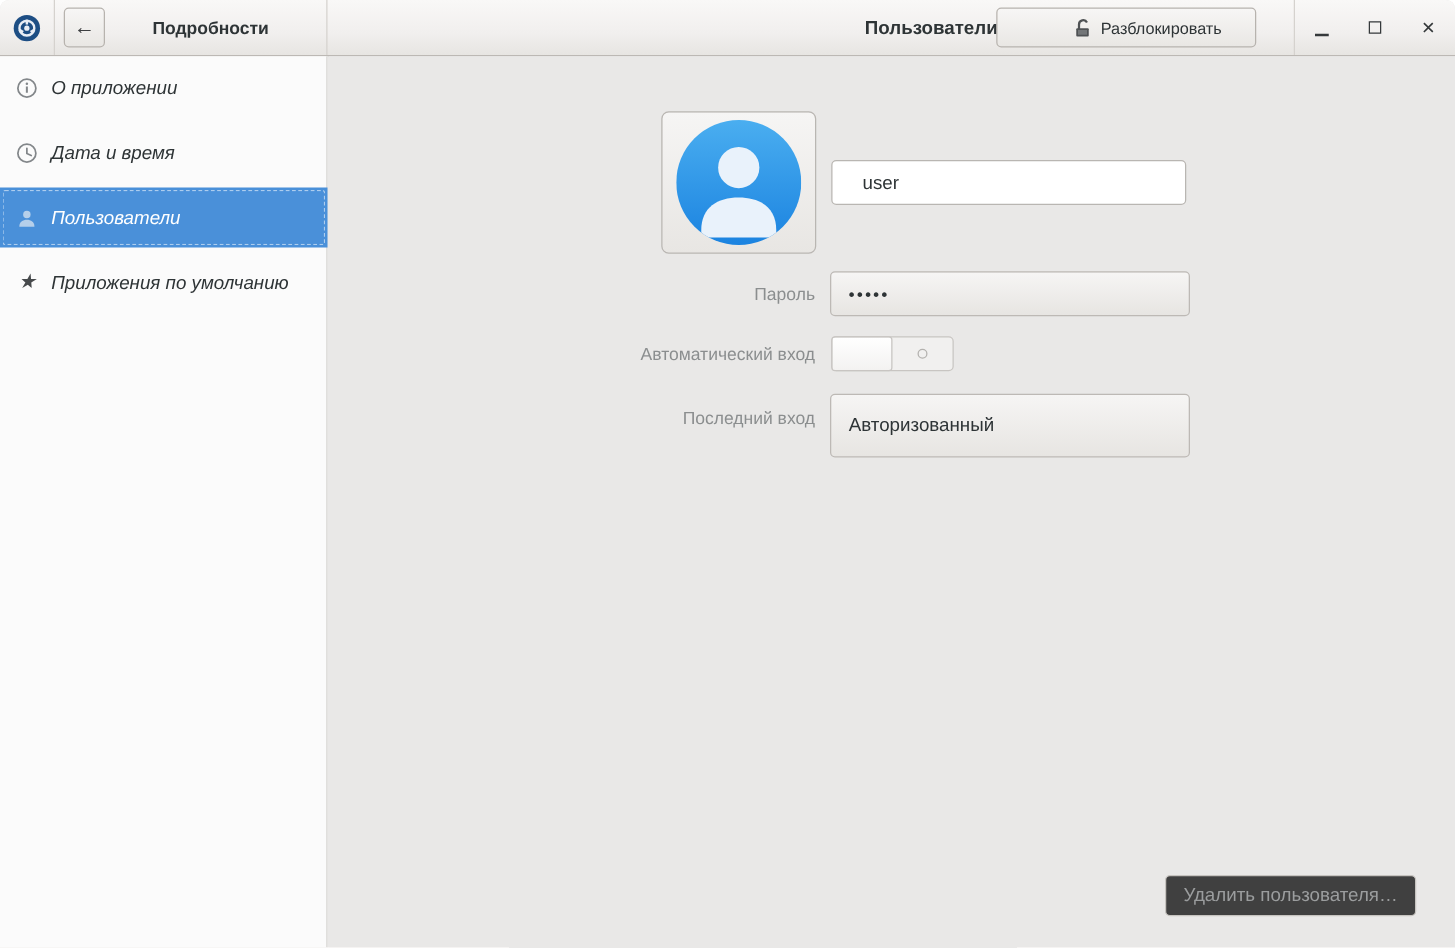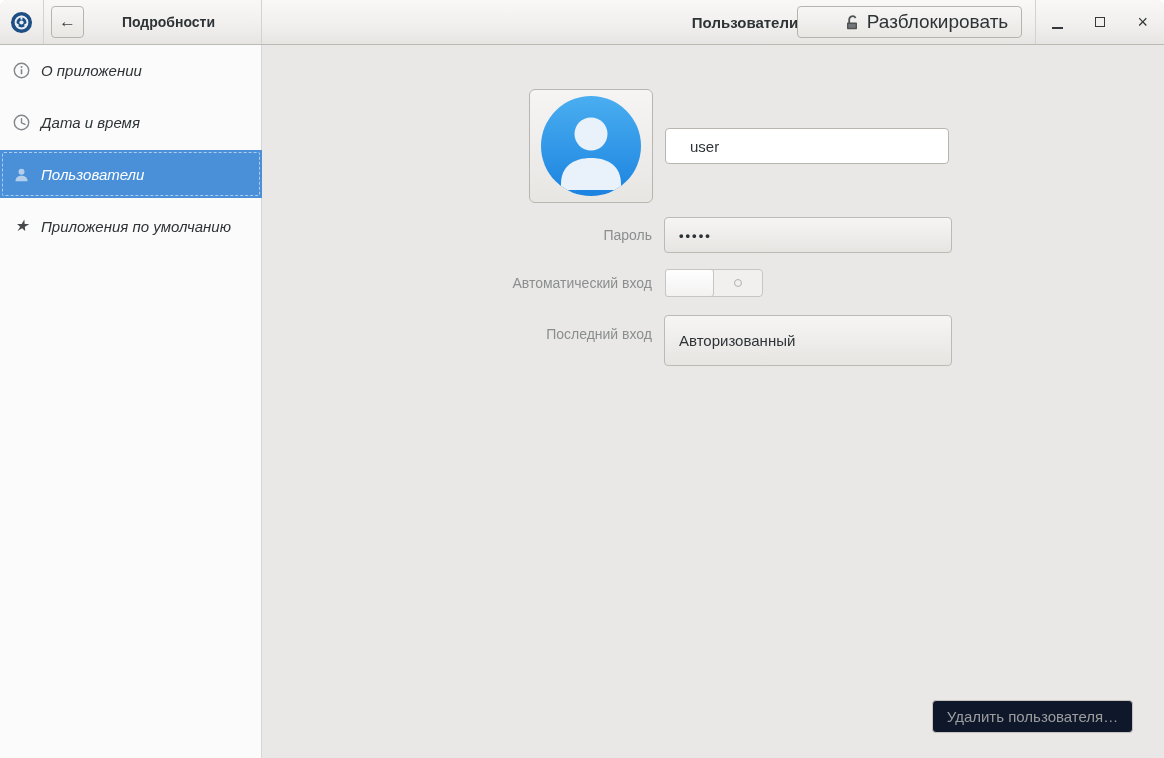--- a/index.html
+++ b/index.html
@@ -31,25 +31,25 @@
   .hb-left-title {
     flex:1; text-align:center; font-weight:bold; font-size:14px; color:#2e3436;
     padding-right:8px;
   }
   .hb-center-title {
     position:absolute; left:660px; top:0; width:170px; height:44px;
     display:flex; align-items:center; justify-content:center;
     font-weight:bold; font-size:15px; color:#2e3436;
   }
   .unlock-button {
-    position:absolute; left:797px; top:6px; width:225px; height:32px;
+    position:absolute; left:797px; top:6px; width:208px; height:32px;
     background:linear-gradient(to bottom,#f7f6f5,#e9e7e4);
     border:1px solid #b7b3ae; border-radius:4px;
     display:flex; align-items:center; justify-content:center; gap:7px;
-    font-size:19px; color:#2e3436;padding-left:33px;
+    font-size:13px; color:#2e3436;padding-left:33px;
   }
   .hb-sep2 { position:absolute; left:1035px; top:0; width:1px; height:44px; background:#d5d2ce; }
   .win-controls {
     position:absolute; left:1036px; top:0; width:128px; height:44px;
     display:flex; align-items:center; justify-content:space-around;
   }
   .wc-btn { width:30px; height:30px; display:flex; align-items:center; justify-content:center; color:#35393b; }
   .wc-min-bar { width:11px; height:2px; background:#35393b; margin-top:12px; }
   .wc-max-box { width:10px; height:10px; border:1.5px solid #35393b; }
   .wc-close { font-size:18px; line-height:1; }
@@ -120,21 +120,21 @@
   }
   .switch-off-mark {
     flex:1; display:flex; align-items:center; justify-content:center;
   }
   .switch-off-mark span {
     width:8px; height:8px; border:1.5px solid #b3b1ae; border-radius:50%; display:block;
   }
 
   .delete-button {
     position:absolute; left:669px; top:655px; width:201px; height:33px;
-    background:#0f172a; border:1px solid #c6c3bf; border-radius:4px;
+    background:#404040; border:1px solid #c6c3bf; border-radius:4px;
     display:flex; align-items:center; justify-content:center;
     font-size:15px; color:#9b9d9e;
   }
 </style>
 </head>
 <body>
 
 <div class="window">
 
   <div class="headerbar">

